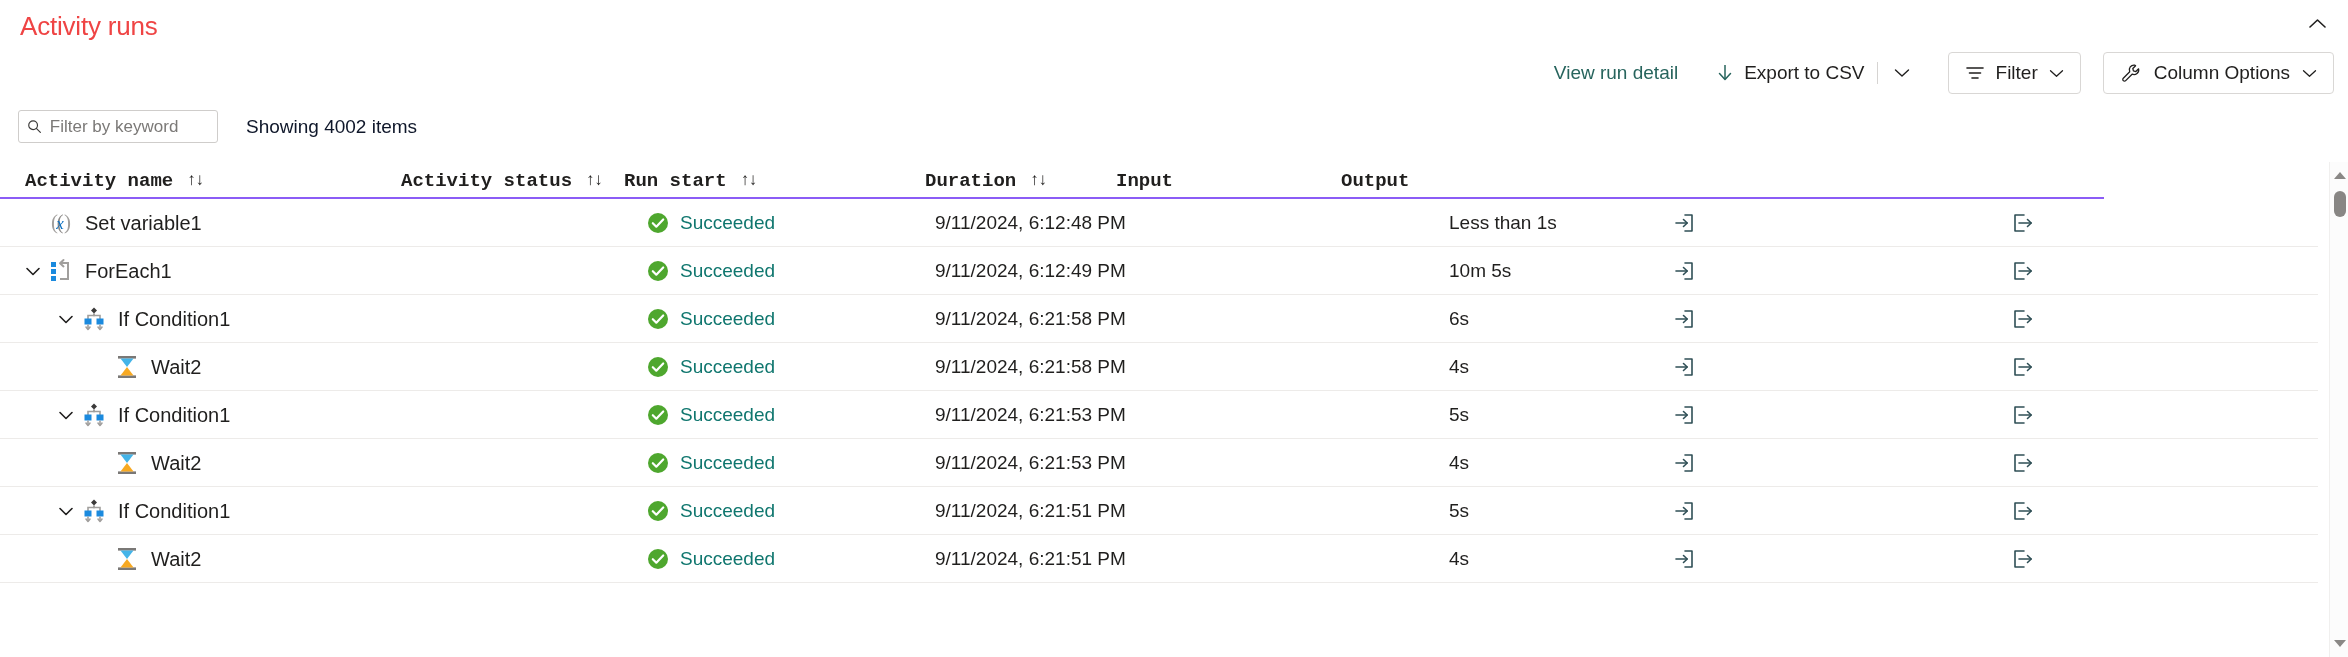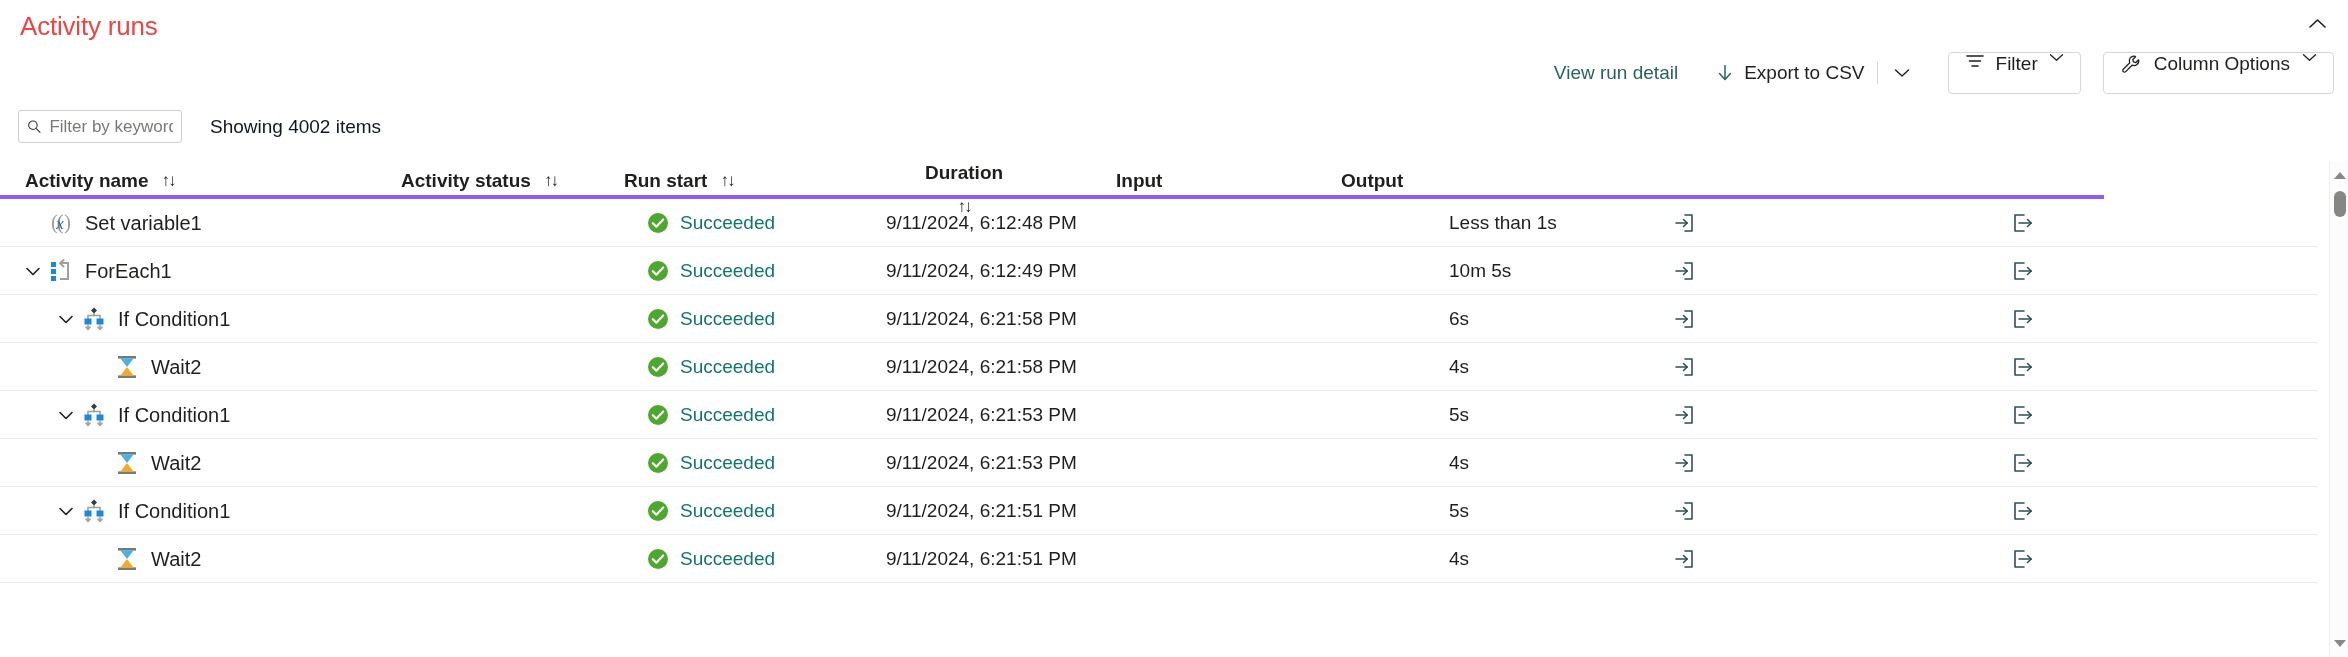--- a/index.html
+++ b/index.html
@@ -98,20 +98,21 @@
     background: none;
     border: none;
     cursor: pointer;
     padding: 5px 12px;
     display: flex;
     align-items: center;
   }
 
   .bar-button {
     display: flex;
+    align-items: center;
     gap: 11px;
     height: 42px;
     padding: 0 16px;
     background: #ffffff;
     border: 1px solid #d9d7d5;
     border-radius: 4px;
     cursor: pointer;
     font-size: 19px;
     color: #201f1e;
     font-family: inherit;
@@ -122,21 +123,21 @@
 
   
   .search-row {
     position: absolute;
     top: 110px;
     left: 18px;
     display: flex;
     align-items: center;
   }
   .search-box {
-    width: 164px;
+    width: 200px;
     height: 33px;
     border: 1px solid #cfcdcb;
     border-radius: 3px;
     display: flex;
     align-items: center;
     padding: 0 8px;
     background: #fff;
   }
   .search-box input {
     border: none;
@@ -161,21 +162,22 @@
     position: absolute;
     top: 162px;
     left: 0;
     width: 2348px;
     height: 495px;
   }
   .table-head {
     position: relative;
     height: 37px;
     width: 2104px;
-    border-bottom: 4px solid #8b5cf6;
+    border-bottom: 2px solid #8b5cf6;
+    font-family: Liberation Mono, monospace;
   }
   .th {
     position: absolute;
     top: 0;
     display: flex;
     align-items: center;
     height: 37px;
     gap: 13px;
     font-size: 19px;
     font-weight: 700;
@@ -209,21 +211,21 @@
     top: 0;
     height: 48px;
     display: flex;
     align-items: center;
     font-size: 19px;
     color: #201f1e;
     white-space: nowrap;
   }
   .cell-name { left: 0; }
   .cell-status { left: 647px; gap: 11px; }
-  .cell-runstart { left: 886px; }
+  .cell-runstart { left: 935px; }
   .cell-duration { left: 1449px; }
   .cell-input { left: 1672px; }
   .cell-output { left: 2010px; }
 
   .expander {
     width: 30px;
     height: 48px;
     display: inline-flex;
     align-items: center;
     justify-content: center;
@@ -364,21 +366,21 @@
         <span class="sort-glyph">↑↓</span>
       </div>
       <div class="th" style="left:401px;">
         <span>Activity status</span>
         <span class="sort-glyph">↑↓</span>
       </div>
       <div class="th" style="left:624px;">
         <span>Run start</span>
         <span class="sort-glyph">↑↓</span>
       </div>
-      <div class="th" style="left:925px;flex-direction:column;">
+      <div class="th" style="left:925px;">
         <span>Duration</span>
         <span class="sort-glyph">↑↓</span>
       </div>
       <div class="th" style="left:1116px;">
         <span>Input</span>
       </div>
       <div class="th" style="left:1341px;">
         <span>Output</span>
       </div>
     </div>

